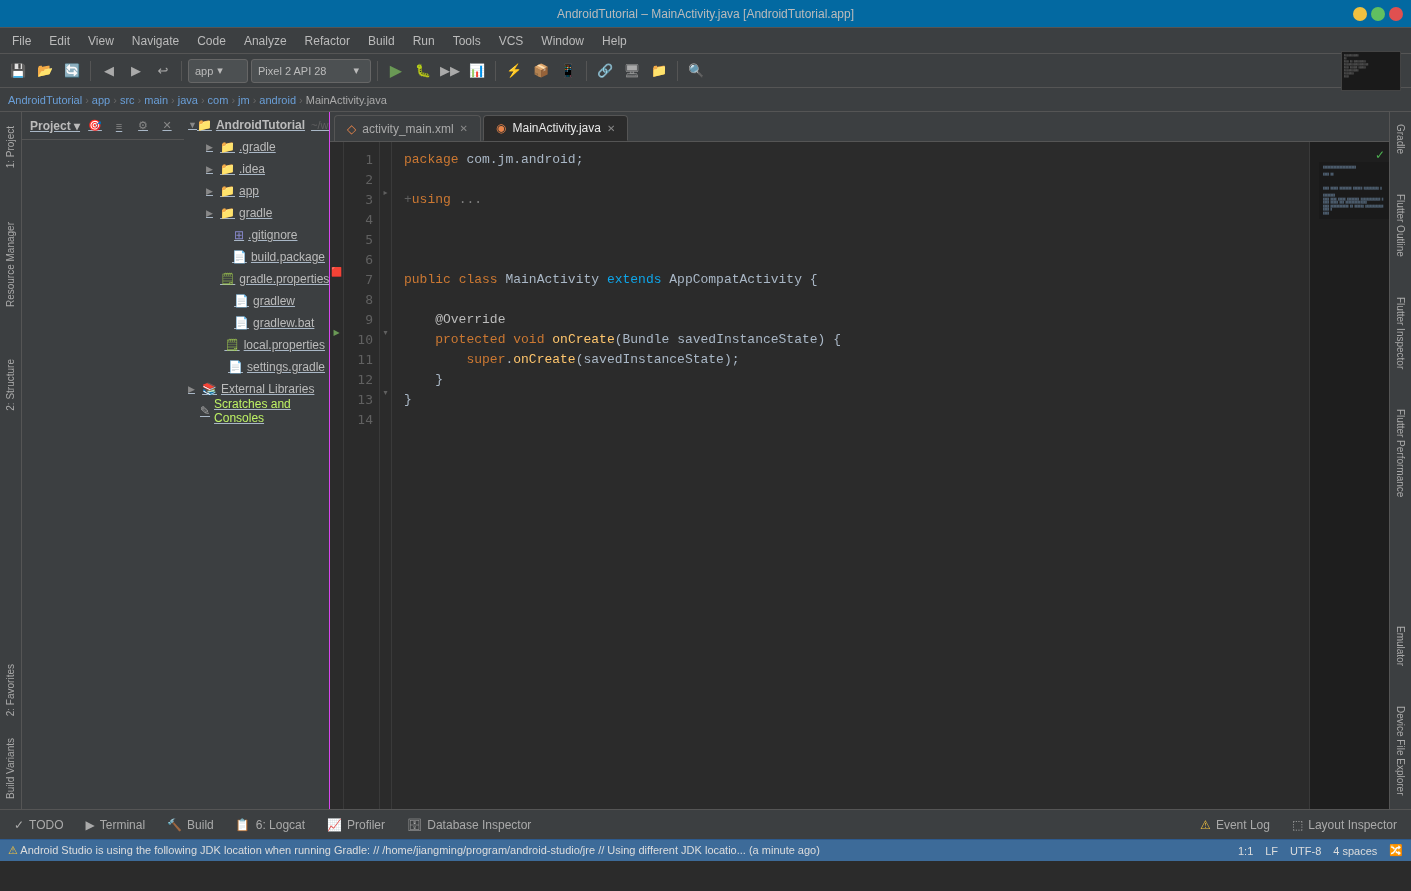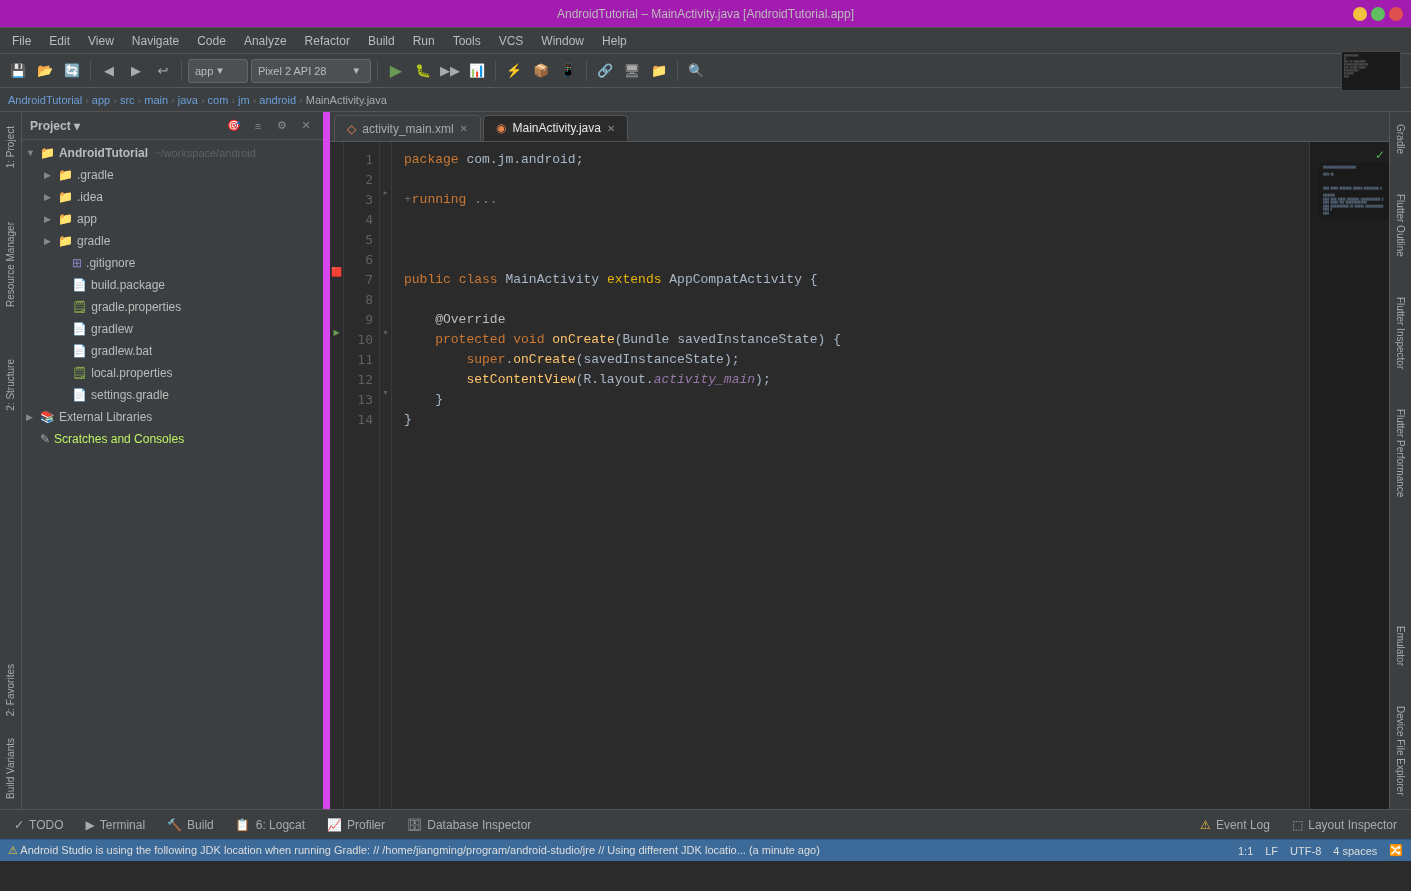--- a/index.html
+++ b/index.html
@@ -10,21 +10,21 @@
       font-family: 'Segoe UI', Arial, sans-serif;
       font-size: 12px;
       color: #a9b7c6;
       overflow: hidden;
       position: relative;
     }
 
     
     #title-bar {
       height: 28px;
-      background: #a21caf;
+      background: #0369a1;
       display: flex;
       align-items: center;
       justify-content: center;
       border-bottom: 1px solid #555;
       position: relative;
     }
     #title-bar .title-text {
       color: #bbb;
       font-size: 12px;
     }
@@ -271,21 +271,21 @@
     }
     .code-line {
       white-space: pre;
       display: flex;
       align-items: center;
     }
     .kw-package { color: #cc7832; }
     .kw-import { color: #cc7832; }
     .kw-public { color: #cc7832; }
     .kw-class { color: #cc7832; }
-    .kw-extends { color: #eab308; text-align: center; }
+    .kw-extends { color: #0ea5e9; text-align: center; }
     .kw-protected { color: #cc7832; }
     .kw-void { color: #cc7832; }
     .kw-super { color: #cc7832; }
     .kw-annotation { color: #bbb; }
     .method-name { color: #ffc66d; }
     .dot-access { color: #9876aa; }
 
     
     #right-panel-tabs {
       width: 22px;
@@ -446,21 +446,21 @@
     <div class="side-tab" style="font-size:10px; writing-mode:vertical-rl; transform:rotate(180deg); color:#aaa; padding:6px 2px; cursor:pointer;">Resource Manager</div>
     <div style="height:40px;"></div>
     <div class="side-tab" style="font-size:10px; writing-mode:vertical-rl; transform:rotate(180deg); color:#aaa; padding:6px 2px; cursor:pointer;">2: Structure</div>
     <div style="flex:1;"></div>
     <div class="side-tab" style="font-size:10px; writing-mode:vertical-rl; transform:rotate(180deg); color:#aaa; padding:6px 2px; cursor:pointer;">2: Favorites</div>
     <div style="height:10px;"></div>
     <div class="side-tab" style="font-size:10px; writing-mode:vertical-rl; transform:rotate(180deg); color:#aaa; padding:6px 2px; cursor:pointer;">Build Variants</div>
     <div style="height:4px;"></div>
   </div>
 
-  <div id="project-panel" style="width:308px; background:#3c3f41; border-right:7px solid #d946ef; display:flex; flex-direction:column;">
+  <div id="project-panel" style="width:308px; background:#3c3f41; border-right:1px solid #d946ef; display:flex; flex-direction:row;text-decoration:underline;">
     <div id="project-panel-header">
       <span class="panel-title">Project ▾</span>
       <div class="panel-icon-btn" title="Locate File">🎯</div>
       <div class="panel-icon-btn" title="Collapse All">≡</div>
       <div class="panel-icon-btn" title="Settings">⚙</div>
       <div class="panel-icon-btn" title="Close">✕</div>
     </div>
     <div id="project-tree">
 
       <div class="tree-item" style="padding-left:4px;">
@@ -629,21 +629,21 @@
       <div id="code-content" style="flex:1; padding:8px 0 8px 12px; font-family:'Courier New',monospace; font-size:13px; line-height:20px; background:#2b2b2b; overflow:auto;">
 
         <div class="code-line">
           <span class="kw-package">package</span>
           <span> com.jm.android;</span>
         </div>
 
         <div class="code-line">&nbsp;</div>
 
         <div class="code-line">
-          <span style="color:#606060;">+</span><span class="kw-import">running</span><span> </span><span style="color:#808080;">...</span>
+          <span style="color:#606060;">+</span><span class="kw-import">using</span><span> </span><span style="color:#808080;">...</span>
         </div>
 
         <div class="code-line">&nbsp;</div>
         <div class="code-line">&nbsp;</div>
         <div class="code-line">&nbsp;</div>
 
         <div class="code-line">
           <span class="kw-public">public</span>
           <span> </span>
           <span class="kw-class">class</span>
@@ -678,27 +678,20 @@
         </div>
 
         <div class="code-line">
           <span>        </span>
           <span class="kw-super">super</span>
           <span>.</span>
           <span class="method-name">onCreate</span>
           <span>(savedInstanceState);</span>
         </div>
 
-        <div class="code-line">
-          <span>        </span>
-          <span class="method-name">setContentView</span>
-          <span>(R.layout.</span>
-          <span class="dot-access"><em style="color:#9876aa; font-style:italic;">activity_main</em></span>
-          <span>);</span>
-        </div>
 
         <div class="code-line">
           <span>    }</span>
         </div>
 
         <div class="code-line">
           <span>}</span>
         </div>
       </div>
 

